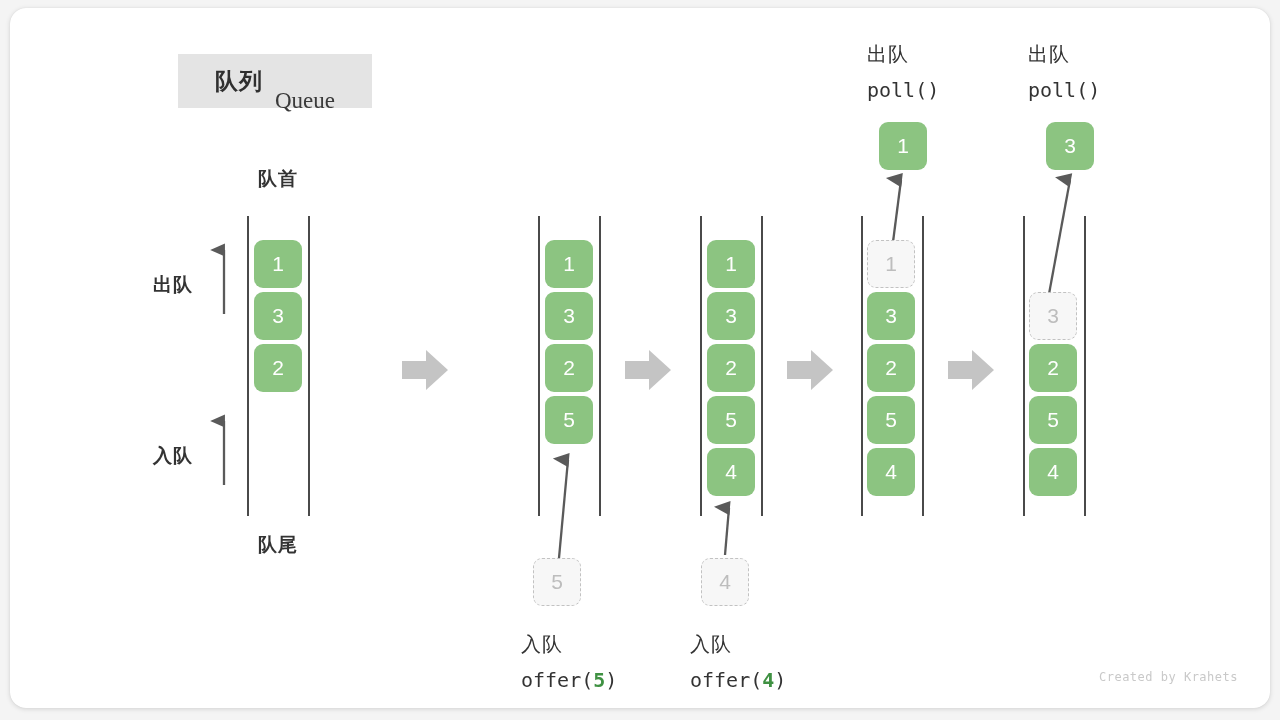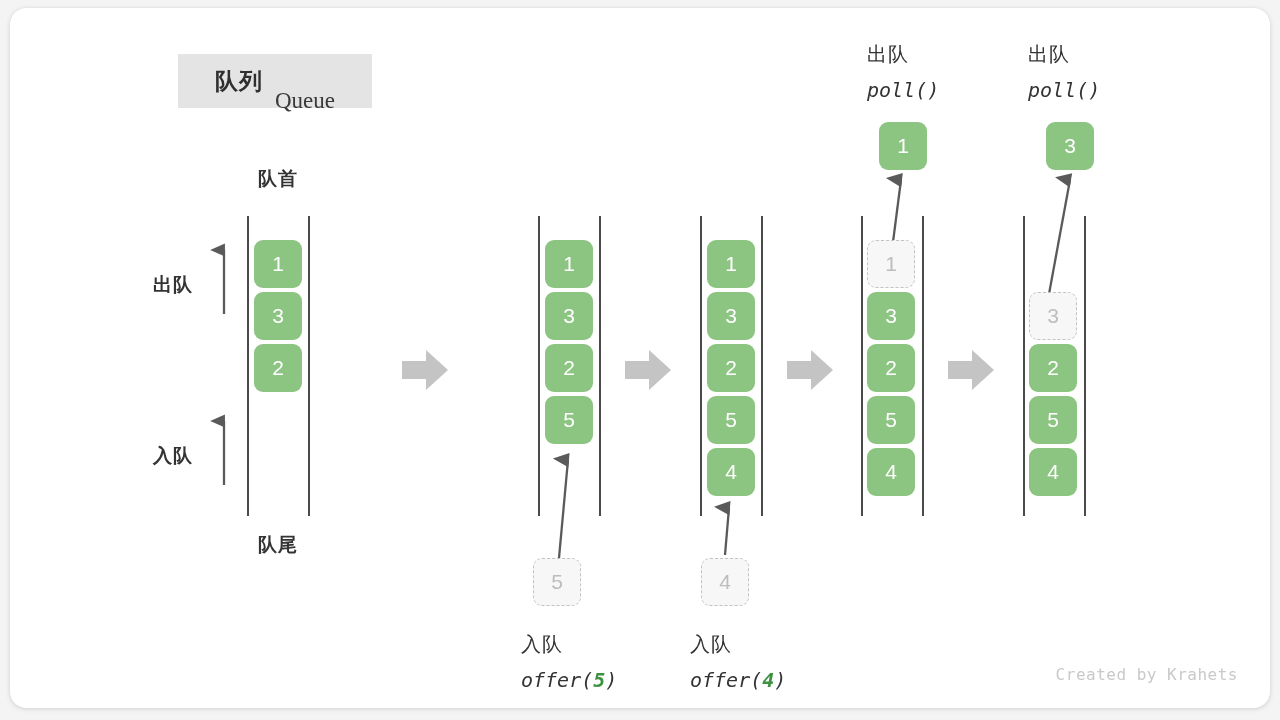--- a/index.html
+++ b/index.html
@@ -85,21 +85,20 @@
     line-height: 36px;
     white-space: nowrap;
   }
   .op-label .cn {
     font-family: "Liberation Sans", "DejaVu Sans", sans-serif;
     letter-spacing: 1px;
   }
   .op-label .mono {
     font-family: "DejaVu Sans Mono", "Liberation Mono", monospace;
     letter-spacing: 0px;
-    font-style: italic;
   }
   .op-label .arg { color: #3f9142; font-weight: bold; }
 
   
   .rail {
     position: absolute;
     width: 1.6px;
     background: #4a4a4a;
   }
 
@@ -124,21 +123,21 @@
   }
 
   
   .sep-arrow { position: absolute; }
 
   .credit {
     position: absolute;
     right: 32px;
     bottom: 24px;
     font-family: "DejaVu Sans Mono", "Liberation Mono", monospace;
-    font-size: 16px;
+    font-size: 12px;
     color: #c9c9c9;
     letter-spacing: 0.5px;
   }
 
   svg { overflow: visible; }
 </style>
 </head>
 <body>
 
 <div class="canvas">

